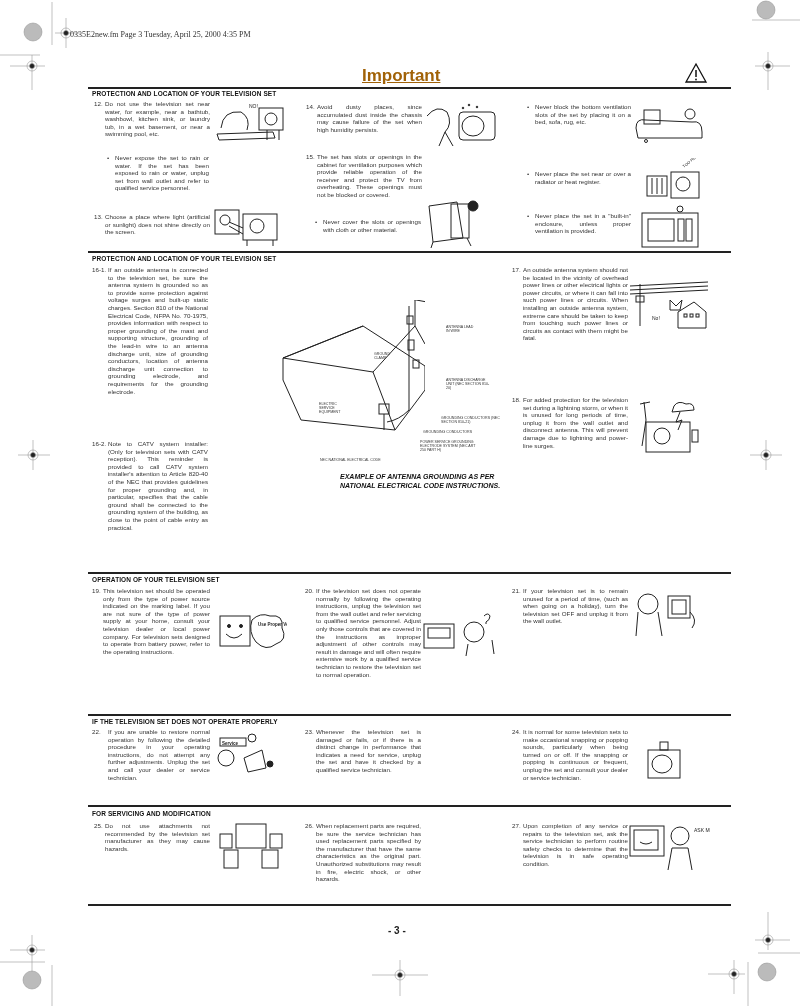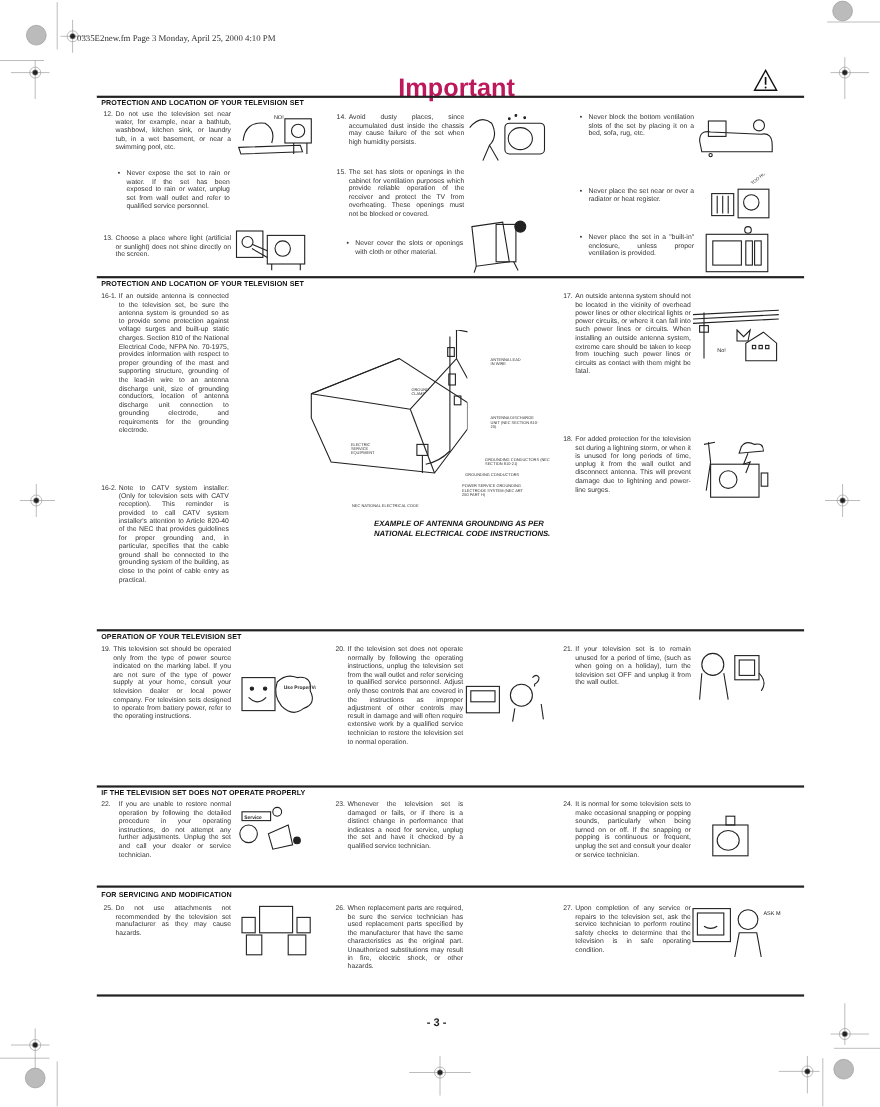--- a/index.html
+++ b/index.html
@@ -1,20 +1,20 @@
 <!DOCTYPE html>
 <html><head>
 <meta charset="utf-8">
 <style>
   html, body { margin: 0; padding: 0; background: #fff; }
   body { width: 800px; height: 1006px; position: relative; overflow: hidden;
          font-family: "Liberation Sans", sans-serif; color: #222; }
   .abs { position: absolute; }
   .header-line { position: absolute; left: 70px; top: 30px; font-family: "Liberation Serif", serif; font-size: 8px; color: #333; }
-  .title { position: absolute; left: 362px; top: 66px; font-size: 23px; font-weight: bold; color: #be185d; }
+  .title { position: absolute; left: 362px; top: 66px; font-size: 17px; font-weight: bold; color: #a16207; text-decoration: underline; }
   .rule { position: absolute; height: 2px; background: #222; left: 88px; width: 643px; }
   .sec-head { position: absolute; left: 92px; font-size: 6.5px; font-weight: bold; color: #111; letter-spacing: 0.1px; }
   .item { position: absolute; font-size: 6.2px; line-height: 7.6px; color: #333; text-align: justify; }
   .item .num { position: absolute; left: 0; top: 0; }
   .item .body { display: block; padding-left: 11px; }
   .bullet { position: absolute; font-size: 6.2px; line-height: 7.6px; color: #333; text-align: justify; }
   .bullet::before { content: "•"; position: absolute; left: -8px; }
   .illus { position: absolute; }
   .caption { position: absolute; font-size: 7px; font-weight: bold; font-style: italic; color: #111; line-height: 9px; }
   .diag-label { position: absolute; font-size: 3.6px; line-height: 4.2px; color: #333; }
@@ -69,21 +69,21 @@
     <line x1="758" y1="953" x2="800" y2="953"></line>
     <line x1="708" y1="974" x2="745" y2="974"></line>
       <line x1="734" y1="960" x2="734" y2="994"></line>
     <circle cx="734" cy="974" r="5"></circle>
       <circle cx="734" cy="974" r="2.5" fill="#222"></circle>
     <line x1="748" y1="962" x2="748" y2="1006"></line>
     <circle cx="767" cy="972" r="9" fill="#bbb"></circle>
   </g>
 </svg>
 
-<div class="header-line">0335E2new.fm  Page 3  Monday, April 25, 2000  4:10 PM</div>
+<div class="header-line">0335E2new.fm  Page 3  Tuesday, April 25, 2000  4:35 PM</div>
 
 <div class="title">Important</div>
 <svg class="abs" style="left:684px;top:62px" width="24" height="22">
   <polygon points="12,2 22,20 2,20" fill="none" stroke="#111" stroke-width="1.3"></polygon>
   <line x1="12" y1="8" x2="12" y2="15" stroke="#111" stroke-width="1.5"></line>
   <circle cx="12" cy="17.5" r="0.9" fill="#111"></circle>
 </svg>
 <div class="rule" style="top:87px"></div>
 
 <div class="sec-head" style="top:90px">PROTECTION AND LOCATION OF YOUR TELEVISION SET</div>

